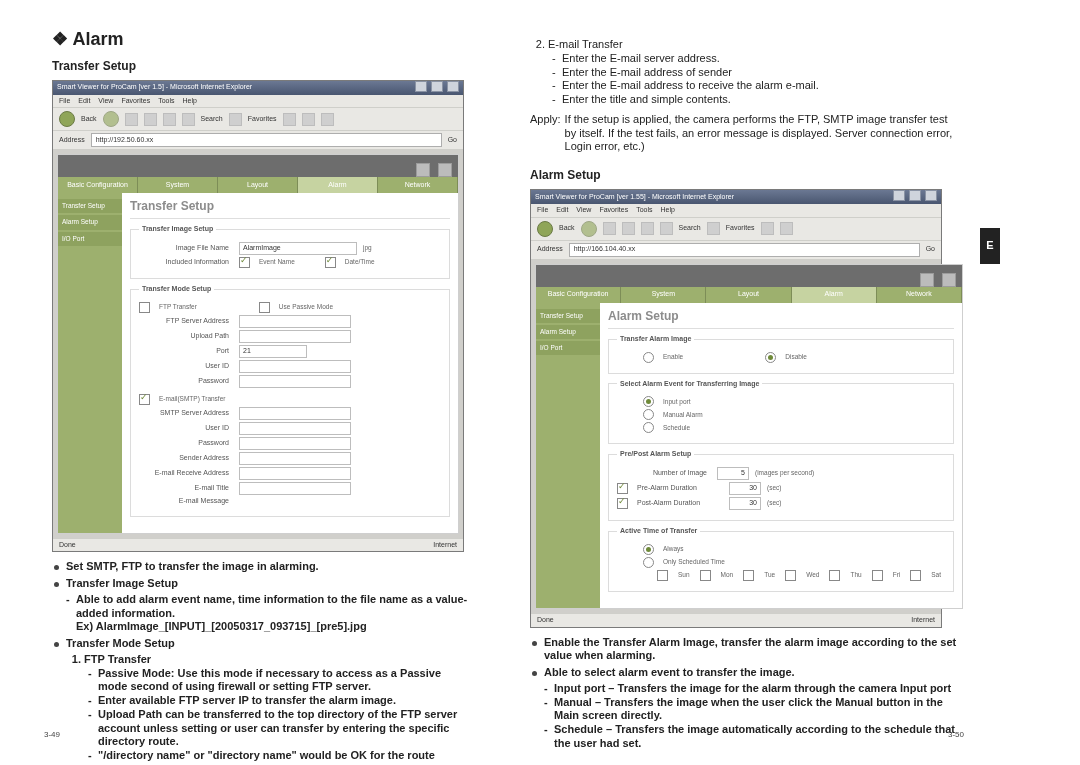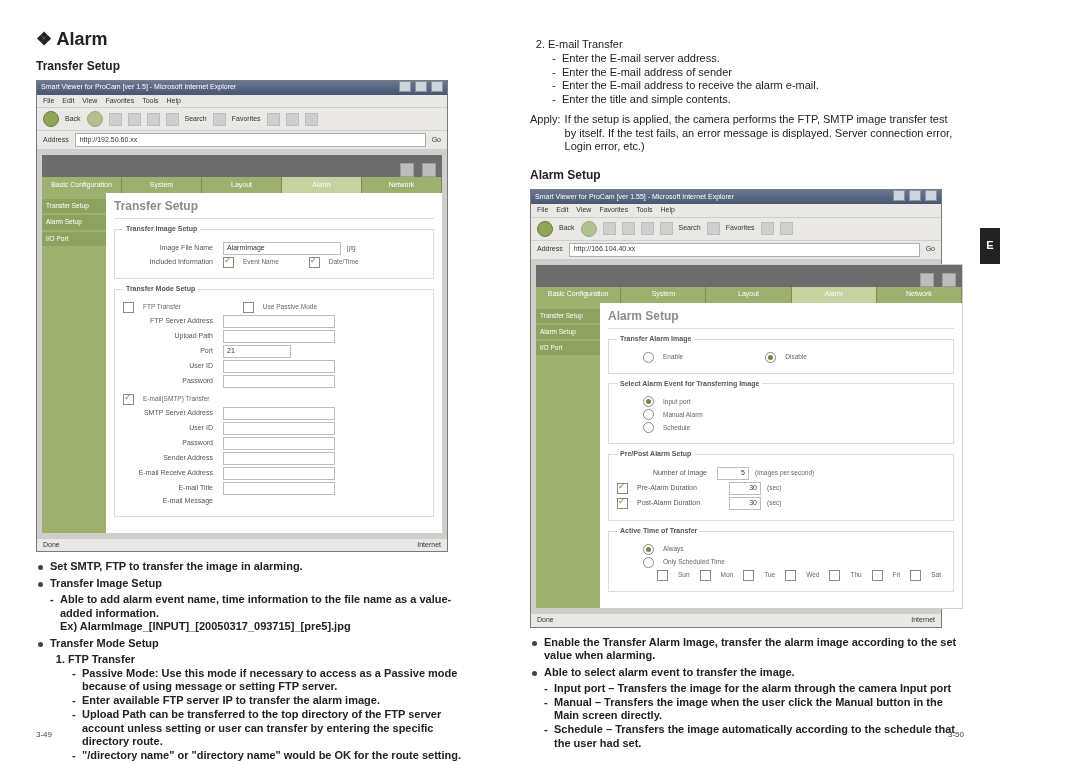--- a/index.html
+++ b/index.html
@@ -12,21 +12,21 @@
     color: #222;
     font-size: 11px;
     line-height: 1.25;
   }
   .page {
     position: relative;
     width: 500px;
     height: 750px;
     float: left;
     box-sizing: border-box;
-    padding: 28px 30px 0 36px;
+    padding: 28px 30px 0 52px;
   }
   .page.right {
     padding: 28px 40px 0 30px;
   }
   .edge-tab {
     position: absolute;
     right: 0;
     top: 228px;
     width: 20px;
     height: 36px;
@@ -47,21 +47,21 @@
     font-size: 12px;
     font-weight: bold;
     margin: 6px 0 6px 0;
   }
   .page-num {
     position: absolute;
     bottom: 10px;
     font-size: 8px;
     color: #444;
   }
-  .page-num.left { left: 36px; }
+  .page-num.left { left: 44px; }
   .page-num.right { right: 36px; }
 
   .bul { list-style: none; padding: 0; margin: 4px 0 0 2px; }
   .bul > li { position: relative; padding-left: 12px; margin-bottom: 3px; font-weight: bold; }
   .bul > li::before {
     content: ""; position: absolute; left: 0; top: 5px;
     width: 5px; height: 5px; border-radius: 50%; background: #444;
   }
   .sub { list-style: none; padding: 0; margin: 2px 0 0 0; }
   .sub > li { position: relative; padding-left: 10px; }
@@ -322,21 +322,21 @@
         <li><span style="white-space:pre-line">Able to add alarm event name, time information to the file name as a value-added information.
 Ex) AlarmImage_[INPUT]_[20050317_093715]_[pre5].jpg</span></li>
       </ul>
     </li>
     <li>
       <span>Transfer Mode Setup</span>
       <ol class="ol1">
         <li>
           <span>FTP Transfer</span>
           <ul class="sub2">
-            <li><span>Passive Mode: Use this mode if necessary to access as a Passive mode because of using message or setting FTP server.</span></li>
+            <li><span>Passive Mode: Use this mode if necessary to access as a Passive mode second of using firewall or setting FTP server.</span></li>
             <li><span>Enter available FTP server IP to transfer the alarm image.</span></li>
             <li><span>Upload Path can be transferred to the top directory of the FTP server account unless setting or user can transfer by entering the specific directory route.</span></li>
             <li><span>"/directory name" or "directory name" would be OK for the route setting.</span></li>
             <li><span>FTP server port is set for 21 basically and is changeable for the user server setting.</span></li>
 
           </ul>
         </li>
       </ol>
     </li>
   </ul>

